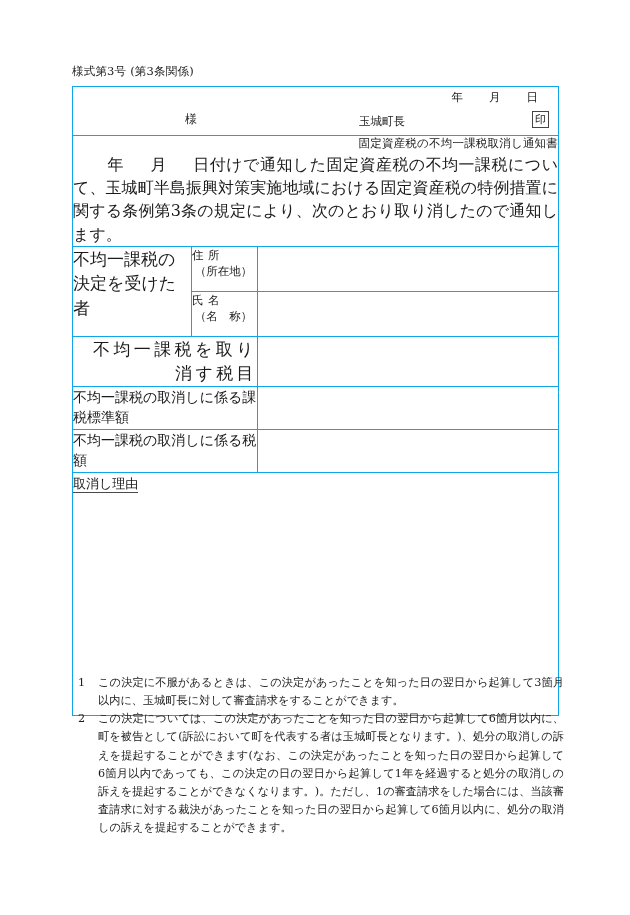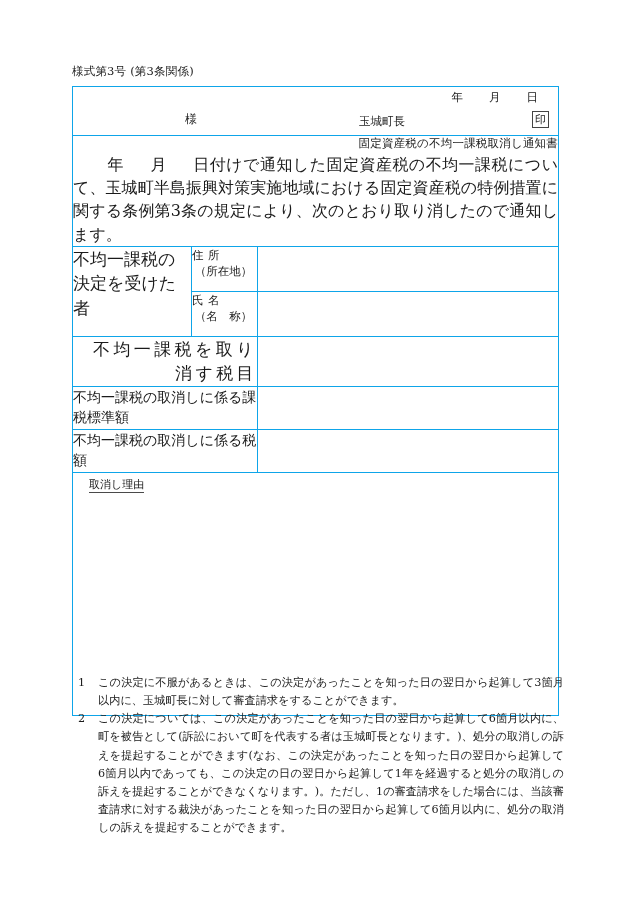--- a/index.html
+++ b/index.html
@@ -131,26 +131,25 @@
   .sub-line1 { letter-spacing: 0; }
   .sub-line2 { display: block; text-align: center; padding-right: 2px; }
   .value-cell { background: #fff; }
   
   .cell-reason {
     height: 242px;
     padding: 6px 7px;
     position: relative;
   }
   .reason-label {
-    font-size: 11px;
+    font-size: 13px;
     border-bottom: 1px solid #4a4a4a;
     display: inline-block;
     padding-bottom: 0px;
     line-height: 1.25;
-    margin-left: 16px;
   }
   
   .notes {
     position: absolute;
     left: 72px;
     top: 674px;
     width: 492px;
     font-size: 11.2px;
     line-height: 1.62;
   }

